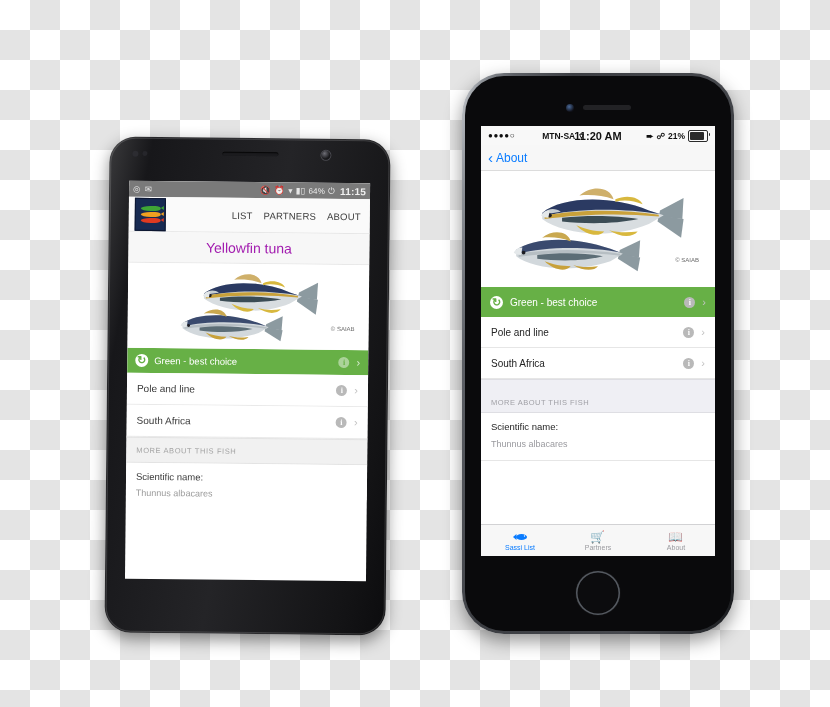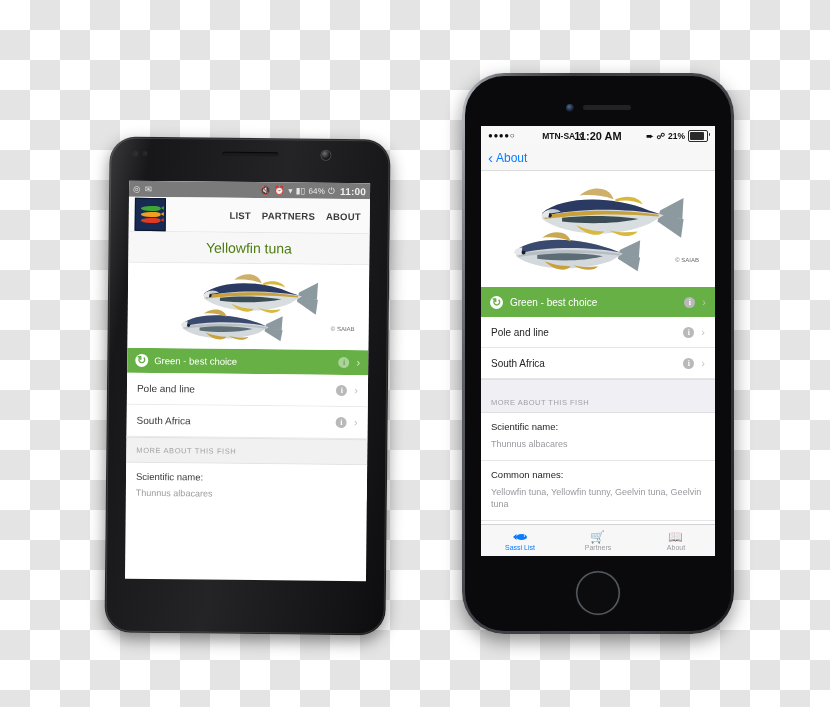--- a/index.html
+++ b/index.html
@@ -54,25 +54,25 @@
   .and-time{font-size:10px;font-weight:bold;margin-left:2px;}
 
   .and-appbar{height:34px;background:#fafafa;display:flex;align-items:center;
     padding:0 6px;border-bottom:1px solid #e6e6e6;}
   .app-logo{width:27px;height:27px;background:#172a52;border:1px solid #0c1630;
     display:flex;flex-direction:column;justify-content:center;align-items:center;gap:1px;padding:2px 1px;}
   .logofish{width:20px;height:5px;border-radius:50% 28% 28% 50%/50%;position:relative;}
   .logofish:after{content:"";position:absolute;right:-3px;top:0.5px;border-style:solid;
     border-width:2px 3px 2px 0;border-color:transparent currentColor transparent transparent;}
   .and-nav{margin-left:auto;display:flex;gap:11px;padding-right:3px;}
-  .and-nav span{font-size:9.5px;font-weight:bold;color:#3b3b3b;letter-spacing:.2px;}
+  .and-nav span{font-size:9.5px;font-weight:normal;color:#3b3b3b;letter-spacing:.2px;}
 
   .and-title{height:30px;background:#f7f7f7;display:flex;align-items:center;justify-content:center;
     border-bottom:1px solid #e8e8e8;}
-  .and-title span{font-size:14px;color:#4d7c0f;}
+  .and-title span{font-size:14px;color:#a21caf;}
 
   .and-hero{height:85px;background:#ffffff;position:relative;}
 
   .row-green{height:25px;background:#67b046;display:flex;align-items:center;padding:0 8px;color:#fff;}
   .row-green .rlabel{font-size:9.5px;margin-left:6px;}
   .row-white{height:31px;background:#fff;display:flex;align-items:center;padding:0 10px;
     border-bottom:1px solid #e9e9e9;}
   .row-white .rlabel{font-size:10px;color:#3a3a3a;}
   .row-sp{margin-left:auto;display:flex;align-items:center;gap:7px;}
   .info-ico{width:11px;height:11px;border-radius:50%;background:#b9b9b9;color:#fff;
@@ -175,21 +175,21 @@
         <span class="sb-ico">◎</span>
         <span class="sb-ico">✉</span>
       </div>
       <div class="and-sb-right">
         <span class="sb-ico">🔇</span>
         <span class="sb-ico">⏰</span>
         <span class="sb-ico">▾</span>
         <span class="sb-ico">▮▯</span>
         <span class="sb-batt">64%</span>
         <span class="sb-ico">⏻</span>
-        <span class="and-time">11:00</span>
+        <span class="and-time">11:15</span>
       </div>
     </div>
 
     <div class="and-appbar">
       <div class="app-logo">
         <div class="logofish" style="background:#3fa535;color:#3fa535;"></div>
         <div class="logofish" style="background:#f0a020;color:#f0a020;"></div>
         <div class="logofish" style="background:#e03a20;color:#e03a20;"></div>
       </div>
       <div class="and-nav">
@@ -370,24 +370,20 @@
 
     <div class="ip-sec">
       <span>MORE ABOUT THIS FISH</span>
     </div>
 
     <div class="ip-cell">
       <span class="dk">Scientific name:</span>
       <span class="dv">Thunnus albacares</span>
     </div>
 
-    <div class="ip-cell">
-      <span class="dk">Common names:</span>
-      <span class="dv">Yellowfin tuna, Yellowfin tunny, Geelvin tuna, Geelvin tuna</span>
-    </div>
 
     <div class="ios-tabbar">
       <div class="tabitem active">
         <span class="tabico">
           <svg width="16" height="10" viewBox="0 0 32 20">
             <path d="M2 10 L9 4 L9 16 Z" fill="#0a7cff"></path>
             <ellipse cx="19" cy="10" rx="11" ry="6" fill="#0a7cff"></ellipse>
             <circle cx="25" cy="8" r="1.3" fill="#fff"></circle>
           </svg>
         </span>

